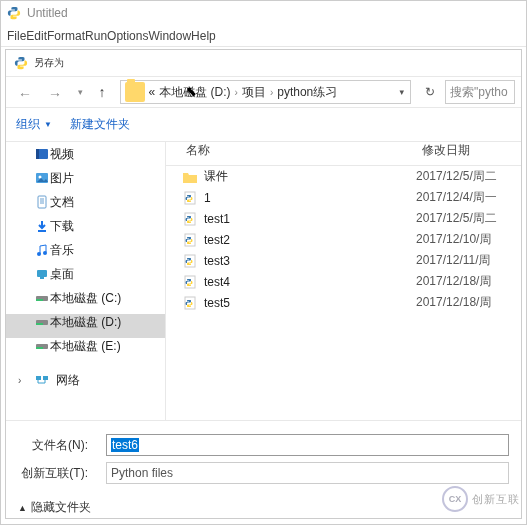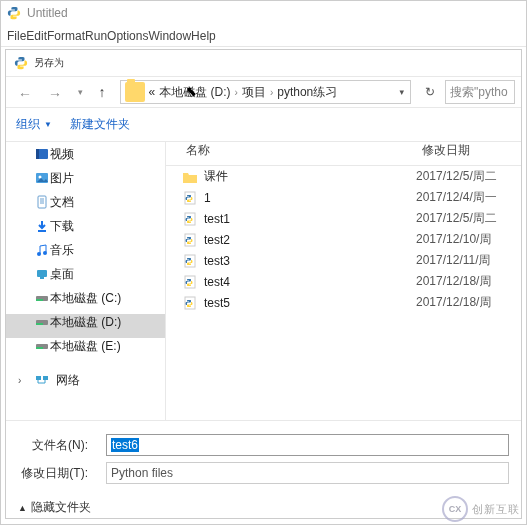--- a/index.html
+++ b/index.html
@@ -53,21 +53,21 @@
 .form-row { display: flex; align-items: center; height: 28px; gap: 18px; }
 .form-label { width: 70px; text-align: right; font-size: 12px; }
 .form-input { flex: 1; height: 22px; border: 1px solid #999; padding: 0 4px; font-size: 12px; display: flex; align-items: center; text-align: right; }
 .form-input.sel { background: #fff; }
 .form-input.sel .val { background: #0078d7; color: #fff; padding: 0 1px; }
 .form-select { flex: 1; height: 22px; border: 1px solid #ccc; padding: 0 4px; font-size: 12px; display: flex; align-items: center; color: #555; }
 
 .footer-row { display: flex; align-items: center; padding: 6px 12px 2px 12px; font-size: 12px; color: #333; }
 .expand-caret { font-size: 9px; margin-right: 4px; }
 
-.watermark { position: absolute; right: 6px; bottom: 2px; display: flex; align-items: center; gap: 4px; opacity: 0.7; }
+.watermark { position: absolute; right: 6px; bottom: 12px; display: flex; align-items: center; gap: 4px; opacity: 0.7; }
 .wm-circle { width: 26px; height: 26px; border: 2px solid #aac; border-radius: 50%; display: flex; align-items: center; justify-content: center; font-size: 9px; color: #889; font-weight: bold; }
 .wm-text { font-size: 11px; color: #888; letter-spacing: 1px; }
 
 svg { display: block; }
 </style>
 </head>
 <body>
 
 <div class="titlebar">
   <span class="app-icon">
@@ -323,21 +323,21 @@
   </div>
 
   <div class="bottom-form">
     <div class="form-row">
       <span class="form-label">文件名(N):</span>
       <div class="form-input sel">
         <span class="val">test6</span>
       </div>
     </div>
     <div class="form-row">
-      <span class="form-label">修改日期(T):</span>
+      <span class="form-label">创新互联(T):</span>
       <div class="form-select">
         <span>Python files</span>
       </div>
     </div>
   </div>
 
   <div class="footer-row">
     <span class="expand-caret">▲</span>
     <span>隐藏文件夹</span>
   </div>

